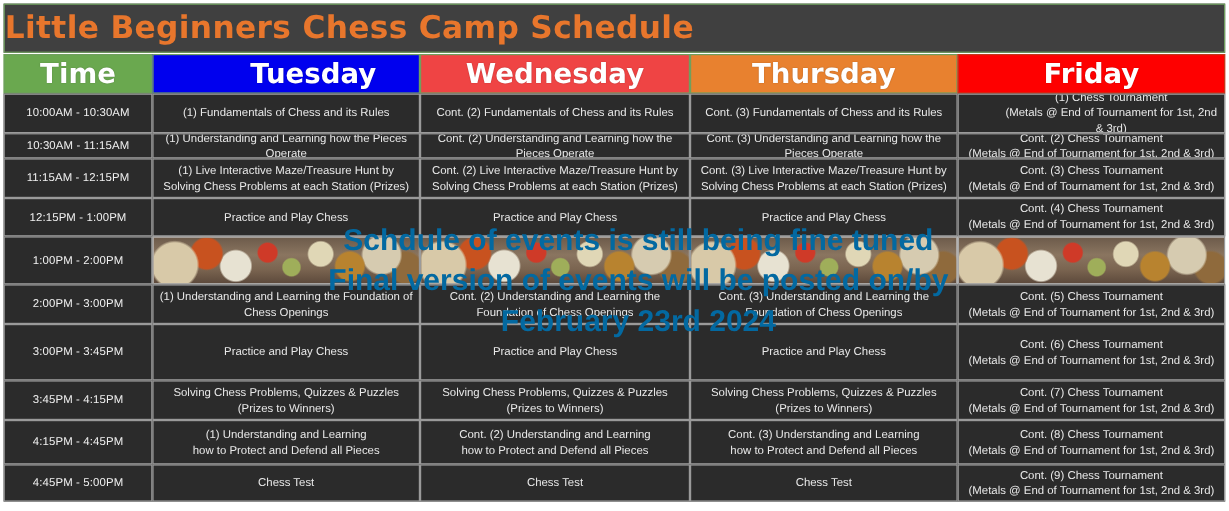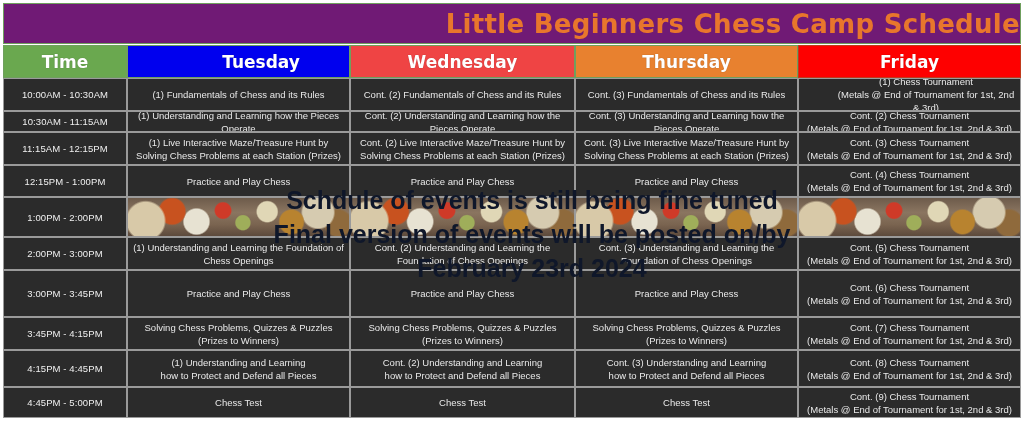--- a/index.html
+++ b/index.html
@@ -6,22 +6,22 @@
   body{
     width:1024px;height:426px;overflow:hidden;
     font-family:"Liberation Sans", sans-serif;
     -webkit-font-smoothing:antialiased;
   }
   #root{position:relative;width:1024px;height:426px;background:#ffffff;}
 
   
   .title-bar{
     position:absolute;left:3px;top:3px;width:1018px;height:41px;
-    background:#701a75;border:1px solid #6f9f5e;
-    display:flex;align-items:center;justify-content:flex-end;
+    background:#404040;border:1px solid #6f9f5e;
+    display:flex;align-items:center;justify-content:flex-start;
     box-sizing:border-box;
   }
   .title-text{
     color:#e8762c;font-size:26px;font-weight:bold;letter-spacing:.3px;
     font-family:"DejaVu Sans", sans-serif;
     white-space:nowrap;
   }
 
   
   .grid{
@@ -42,21 +42,21 @@
   
   .c-time{width:124px;flex:0 0 124px;}
   .c-tue {width:223px;flex:0 0 223px;}
   .c-wed {width:225px;flex:0 0 225px;}
   .c-thu {width:223px;flex:0 0 223px;}
   .c-fri {width:223px;flex:0 0 223px;}
 
   
   .hrow{height:33px;}
   .hcell{
-    font-size:17px;font-weight:bold;color:#ffffff;
+    font-size:23px;font-weight:bold;color:#ffffff;
     font-family:"DejaVu Sans", sans-serif;
     border:1px solid #6f9f5e;
     text-shadow:0 0 1px rgba(0,0,0,.35);
   }
   .h-time{background:#6aa84f;}
   .h-tue {background:#0000ee;padding-left:45px;}
   .h-wed {background:#ef4444;}
   .h-thu {background:#e8812f;}
   .h-fri {background:#fe0000;border-color:#c03a1c;}
 
@@ -85,21 +85,21 @@
       linear-gradient(180deg,#6d5b4b 0%,#8a7560 38%,#7a6450 70%,#5d4a3c 100%);
     background-color:#7b6652;
   }
 
   
   .notice{
     position:absolute;left:0;top:183px;width:1024px;
     text-align:center;pointer-events:none;
   }
   .notice div{
-    color:#0f172a;
+    color:#0369a1;
     font-family:"Liberation Sans", sans-serif;
     font-size:26px;font-weight:bold;line-height:34px;
     white-space:nowrap;
     padding-left:40px;
   }
   .notice .n1{font-size:25px;}
   .notice .n2{font-size:25px;}
   .notice .n3{font-size:25px;}
 </style>
 </head>

